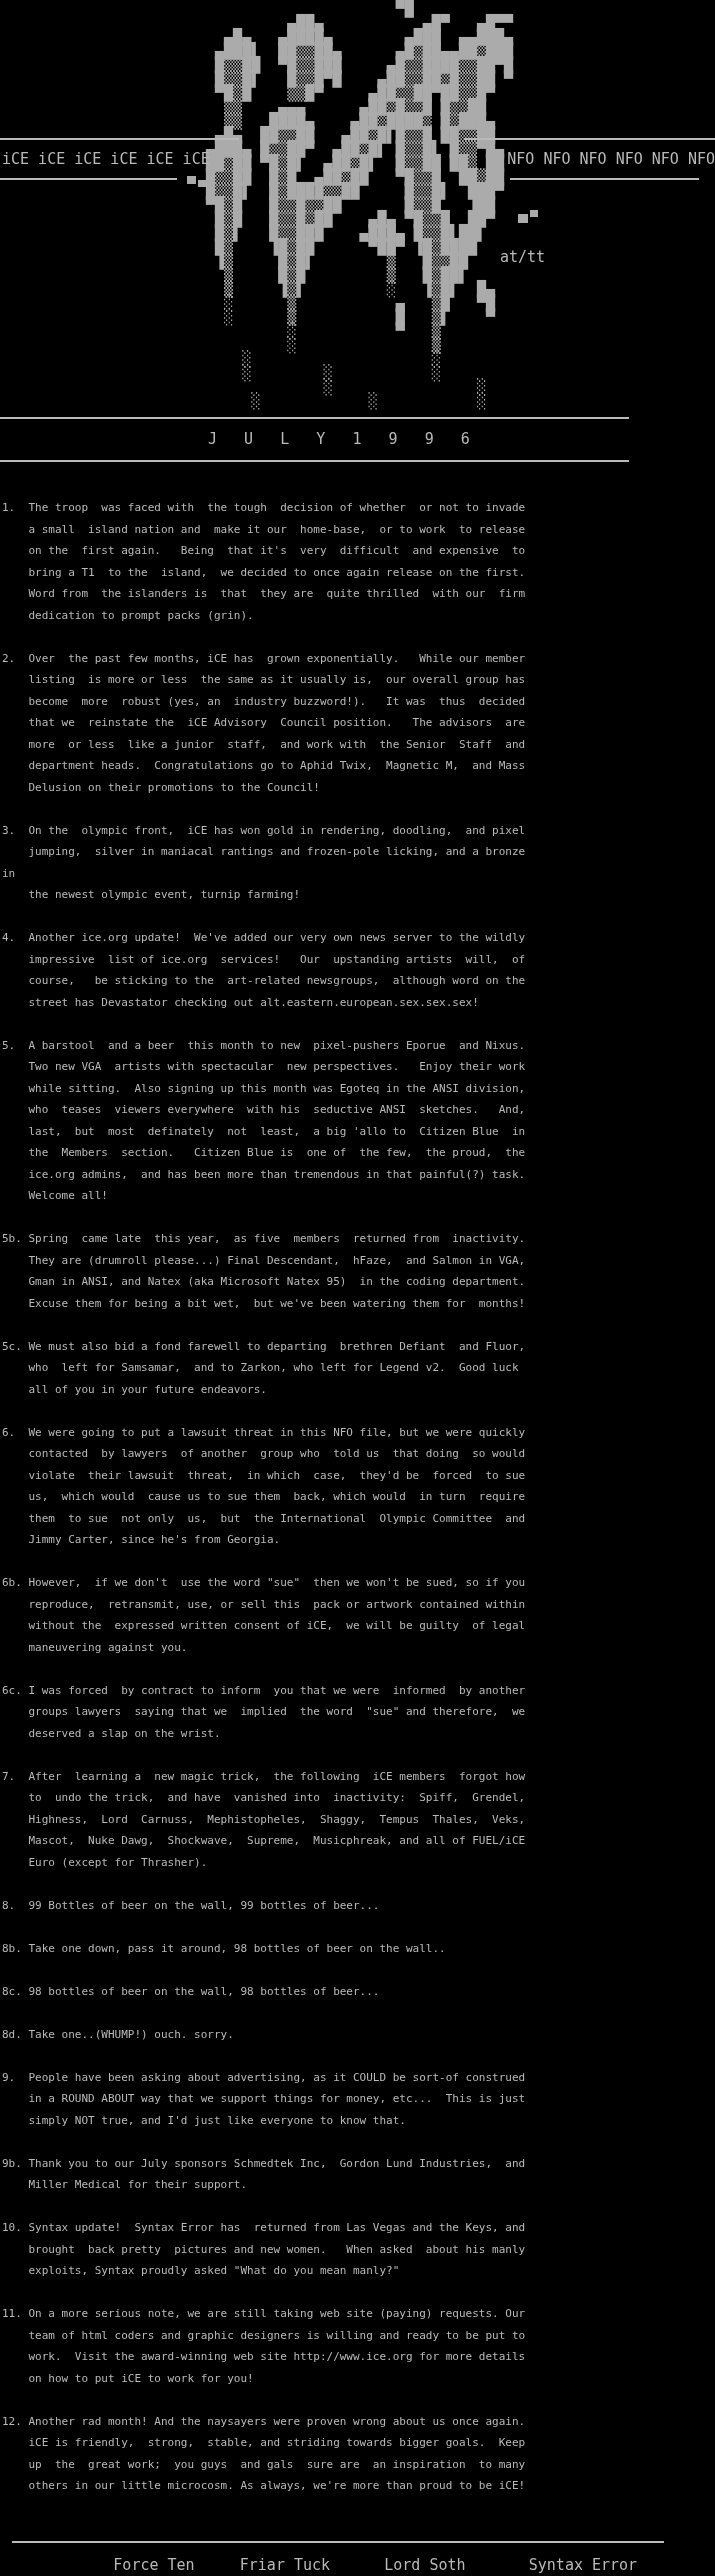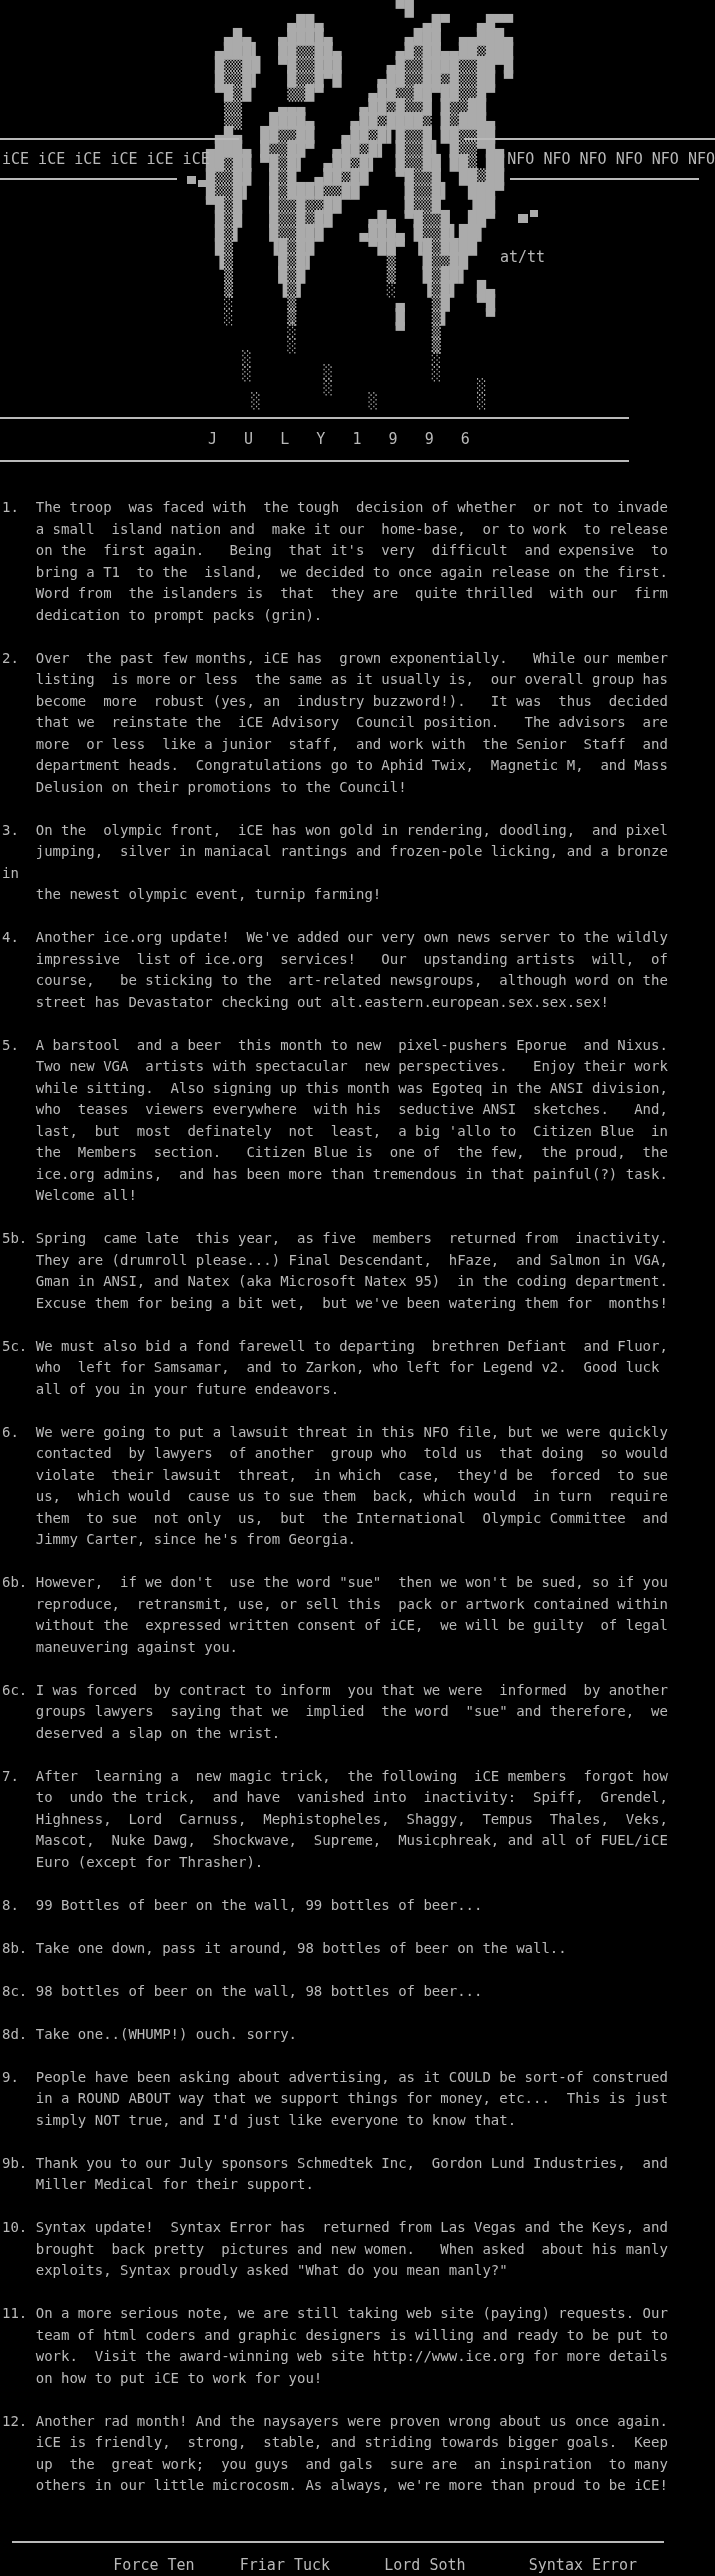--- a/index.html
+++ b/index.html
@@ -60,21 +60,21 @@
   }
   #month-banner pre {
     font-size: 15px;
     line-height: 41px;
     padding-left: 208px;
   }
 
   
   #body-text {
     left: 2px; top: 497px;
-    font-size: 14px;
+    font-size: 11px;
     line-height: 21.5px;
   }
 
   
   #credits-footer {
     left: 12px; top: 2517px; width: 652px;
     border-top: 2px solid #b9b9b9;
     border-bottom: 2px solid #b9b9b9;
     height: 44px;
     margin-top: 24px;

